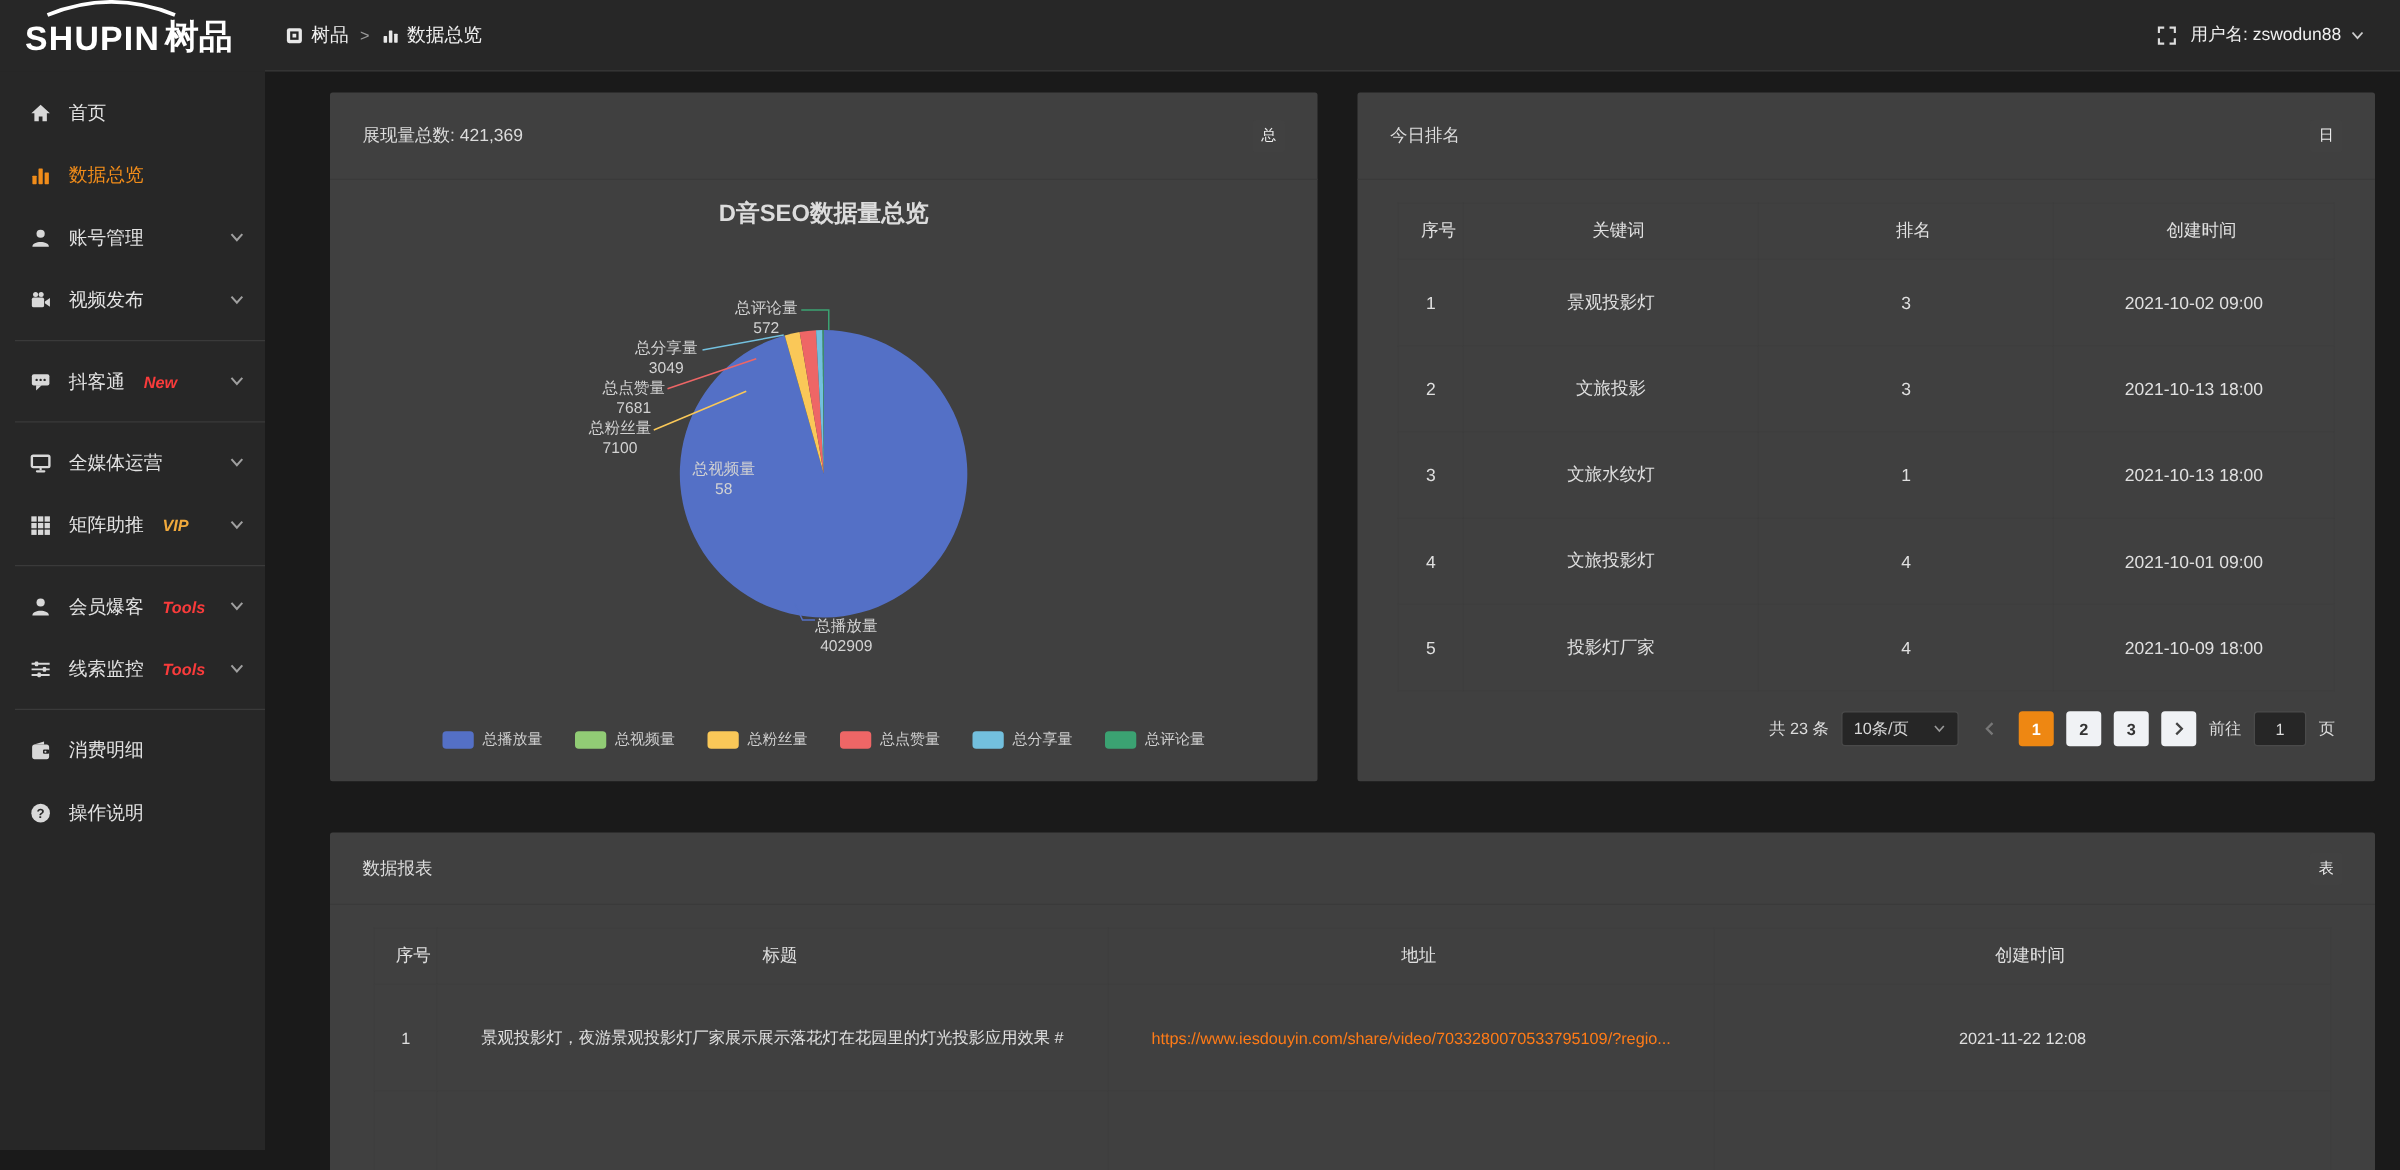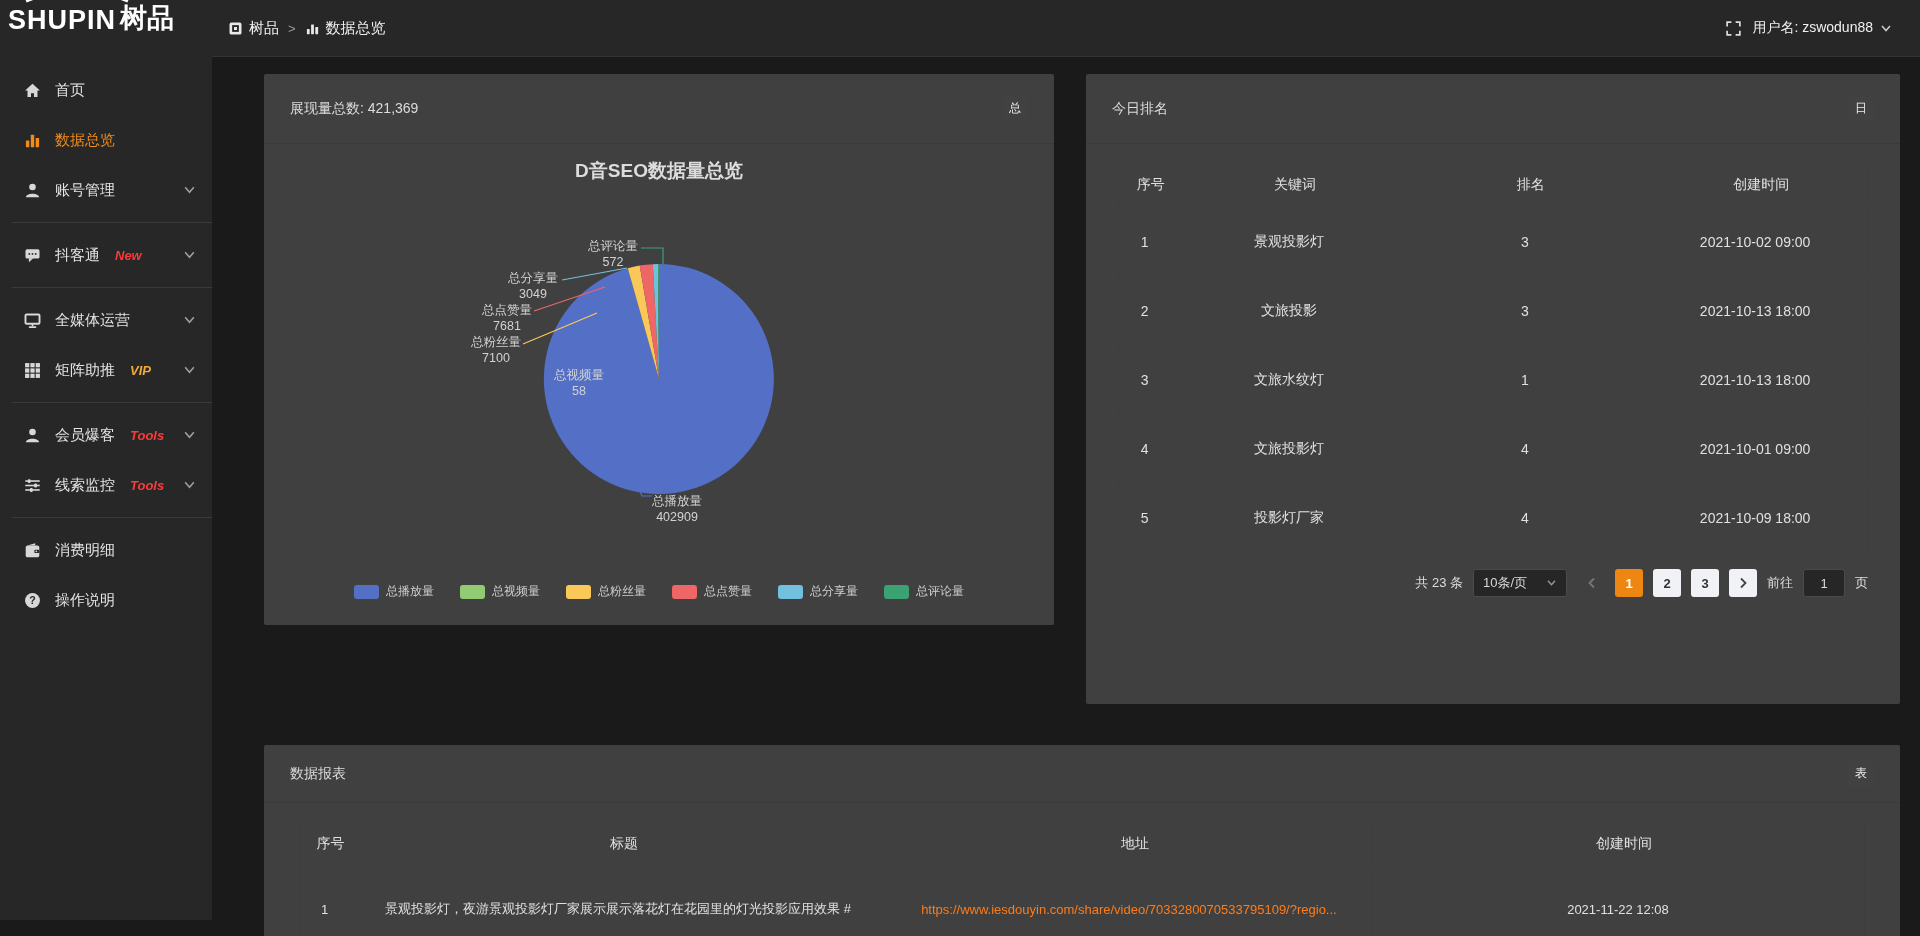--- a/index.html
+++ b/index.html
@@ -3,21 +3,21 @@
 <meta charset="utf-8">
 <style>
   * { box-sizing: border-box; margin: 0; padding: 0; }
   html,body { width:1920px; height:936px; overflow:hidden; }
   body {
     background:#1a1a1a; color:#e3e3e3;
     font-family:"Liberation Sans","DejaVu Sans",sans-serif; font-size:14px;
   }
   
   .topbar { position:fixed; top:0; left:0; right:0; height:57px; background:#272727; display:flex; z-index:20; }
-  .logo-area { width:212px; display:flex; align-items:flex-start; padding-left:8px; }
+  .logo-area { width:212px; display:flex; align-items:center; padding-left:20px; }
   .logo-wrap { position:relative; display:flex; align-items:flex-end; }
   .logo-arc { position:absolute; top:-11px; left:14px; }
   .logo-en { font-size:27px; font-weight:800; color:#fff; letter-spacing:1px; }
   .logo-cn { font-size:27px; font-weight:800; color:#fff; margin-left:4px; }
   .topbar-main { flex:1; display:flex; align-items:center; justify-content:space-between; border-bottom:1px solid #343434; padding:0 28px 0 16px; }
   .breadcrumb { display:flex; align-items:center; gap:9px; font-size:15px; color:#f0f0f0; }
   .crumb { display:flex; align-items:center; gap:6px; cursor:pointer; }
   .crumb svg { display:block; }
   .crumb-sep { color:#9a9a9a; font-size:13px; }
   .user-area { display:flex; align-items:center; gap:10px; }
@@ -42,21 +42,21 @@
   .corner-btn { width:26px; height:26px; background:#414141; color:#eee; font-size:12px; border-radius:3px; display:flex; align-items:center; justify-content:center; cursor:pointer; }
   
   .chart-panel { width:790px; height:551px; }
   .chart-body { position:relative; height:480px; }
   .chart-title { position:absolute; top:14px; left:0; width:100%; text-align:center; font-size:19px; font-weight:bold; color:#dcdcdc; }
   #pie-svg { position:absolute; top:0; left:0; }
   .legend { position:absolute; bottom:24px; left:0; width:100%; display:flex; justify-content:center; align-items:center; gap:26px; }
   .legend-item { display:flex; align-items:center; gap:7px; font-size:12px; color:#cfcfcf; cursor:pointer; }
   .legend-swatch { width:25px; height:14px; border-radius:3px; }
   
-  .rank-panel { flex:1; height:630px; }
+  .rank-panel { flex:1; height:551px; }
   .rank-body { padding:18px 32px 0; }
   table.grid { width:100%; border-collapse:collapse; table-layout:fixed; }
   table.grid th, table.grid td { border:1px solid #3e3e3e; text-align:center; color:#e0e0e0; font-weight:normal; overflow:hidden; white-space:nowrap; }
   table.grid th { height:45px; font-size:14px;padding-left:12px; }
   table.rank-table td { height:69px; font-size:14px; }
   .pagination { display:flex; align-items:center; justify-content:flex-end; gap:10px; margin-top:16px; font-size:13px; color:#ddd; }
   .page-select { width:94px; height:28px; background:#262626; border:1px solid #4a4a4a; border-radius:3px; display:flex; align-items:center; justify-content:space-between; padding:0 9px; cursor:pointer; color:#d8d8d8; }
   .pg-btn { min-width:28px; height:28px; padding:0 4px; border-radius:3px; background:#f0f2f5; color:#333; font-weight:bold; display:flex; align-items:center; justify-content:center; cursor:pointer; }
   .pg-btn.active { background:#ee8712; color:#fff; }
   .pg-btn.prev { background:transparent; color:#777; }
@@ -144,20 +144,36 @@
       <span>数据总览</span>
     </div>
     <div class="side-item">
       <span class="s-icon">
         <svg width="17" height="17" viewBox="0 0 16 16" fill="currentColor">
           <circle cx="8" cy="4.7" r="3.1"></circle>
           <path d="M1.8 14.4 C1.8 9.8 14.2 9.8 14.2 14.4 Z"></path>
         </svg>
       </span>
       <span>账号管理</span>
+      <span class="side-chev">
+        <svg width="13" height="10" viewBox="0 0 12 9">
+          <path d="M2 2 L6 6.5 L10 2" fill="none" stroke="#9f9f9f" stroke-width="1.5"></path>
+        </svg>
+      </span>
+    </div>
+    <div class="side-item">
+      <span class="s-icon">
+        <svg width="17" height="17" viewBox="0 0 16 16" fill="currentColor">
+          <circle cx="4.2" cy="3.4" r="1.9"></circle>
+          <circle cx="8.4" cy="3.4" r="1.9"></circle>
+          <rect x="1.4" y="5.6" width="9.2" height="7.4" rx="1.4"></rect>
+          <path d="M11.2 8.6 L15 6 V12.6 L11.2 10 Z"></path>
+        </svg>
+      </span>
+      <span>视频发布</span>
       <span class="side-chev">
         <svg width="13" height="10" viewBox="0 0 12 9">
           <path d="M2 2 L6 6.5 L10 2" fill="none" stroke="#9f9f9f" stroke-width="1.5"></path>
         </svg>
       </span>
     </div>
     <div class="side-divider"></div>
     <div class="side-item">
       <span class="s-icon">
         <svg width="17" height="17" viewBox="0 0 16 16">

